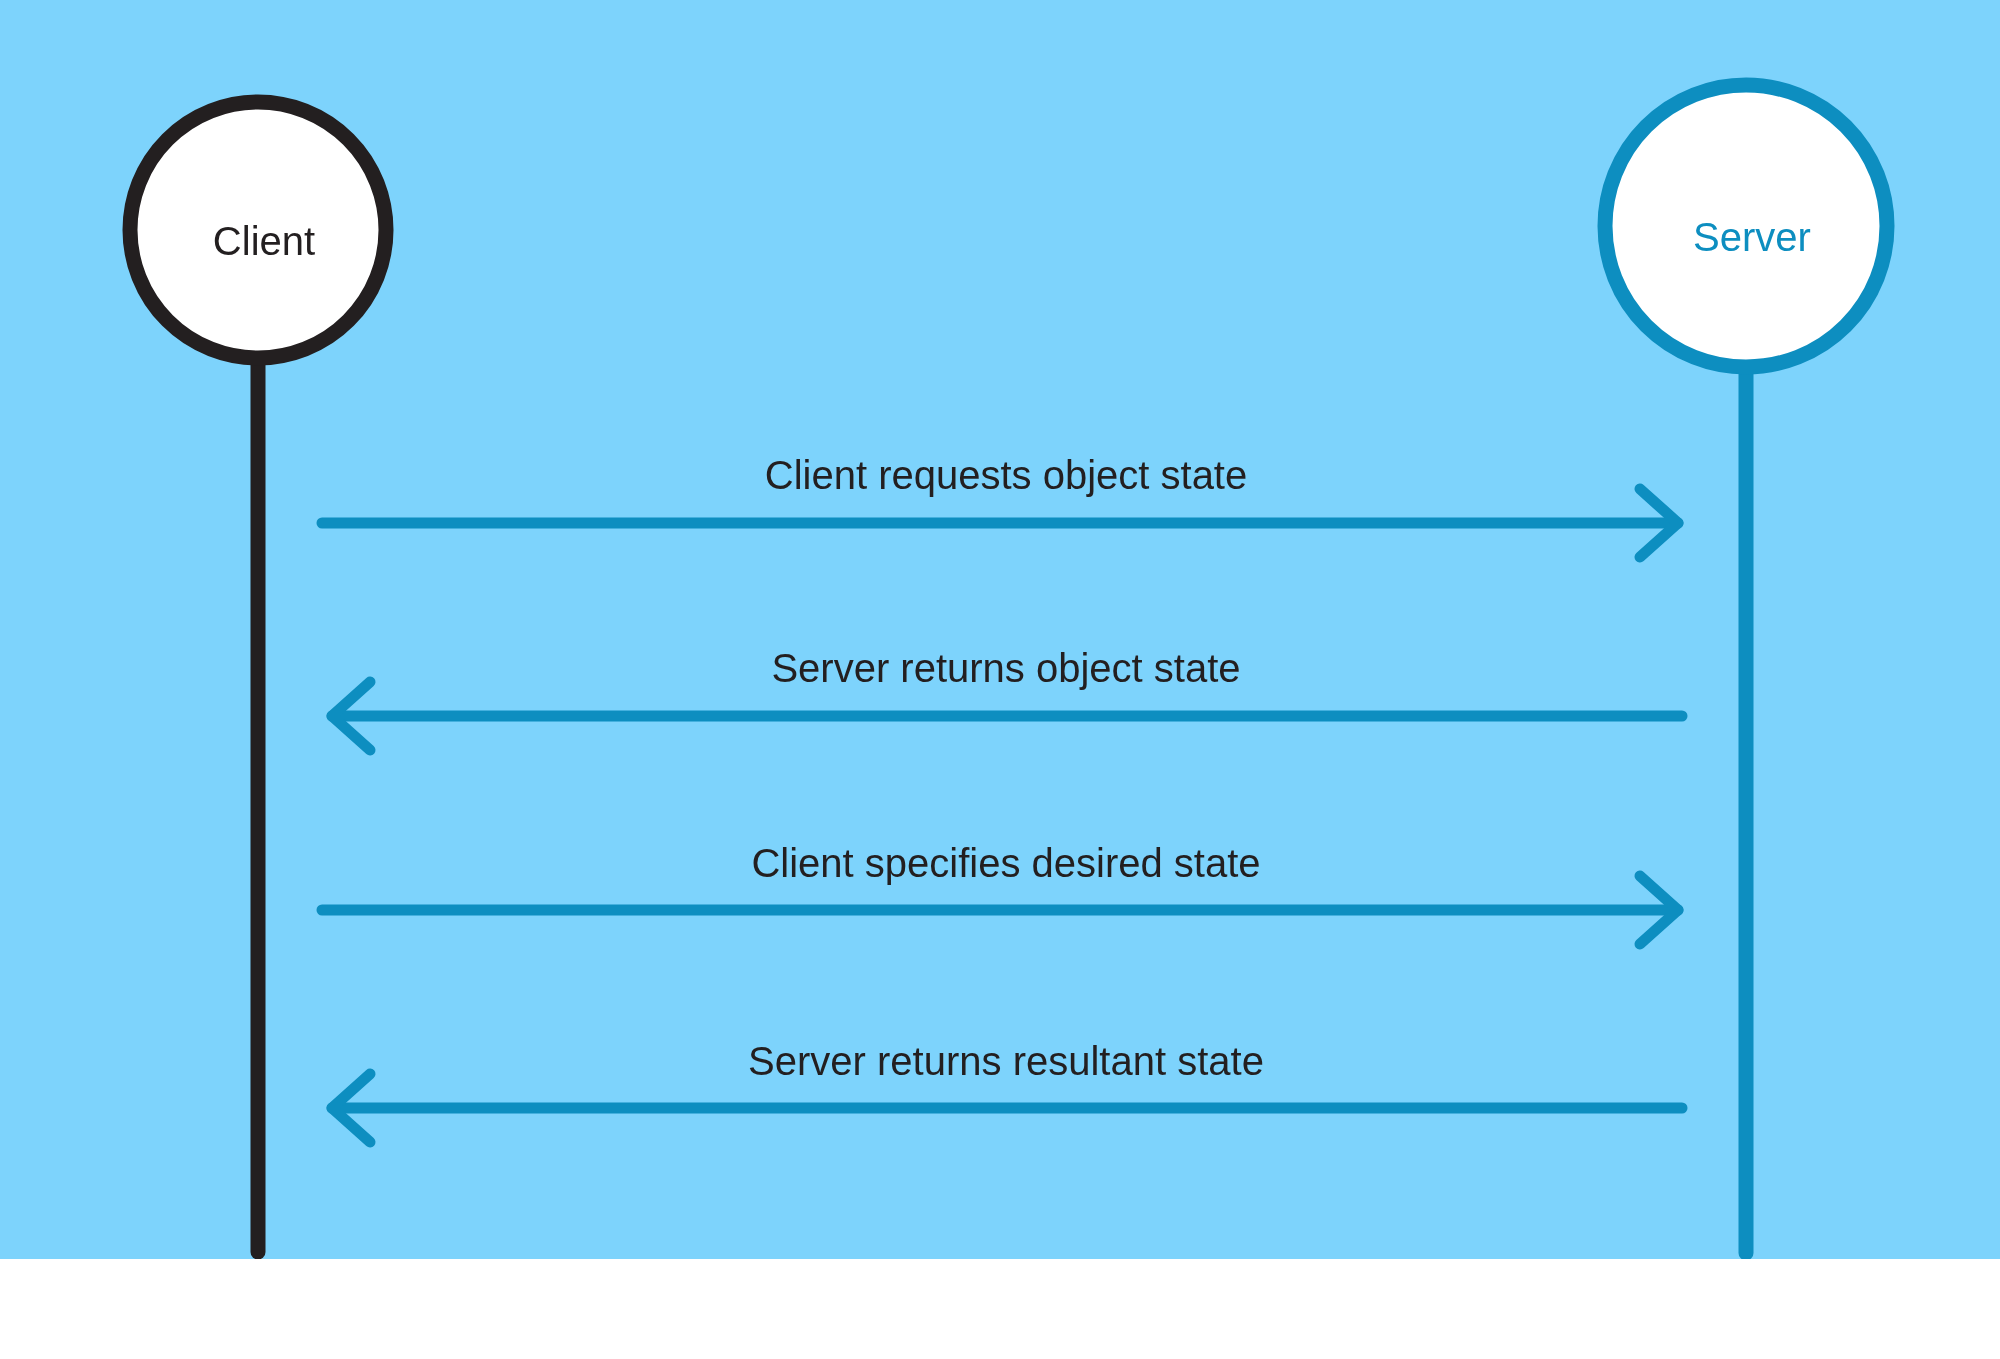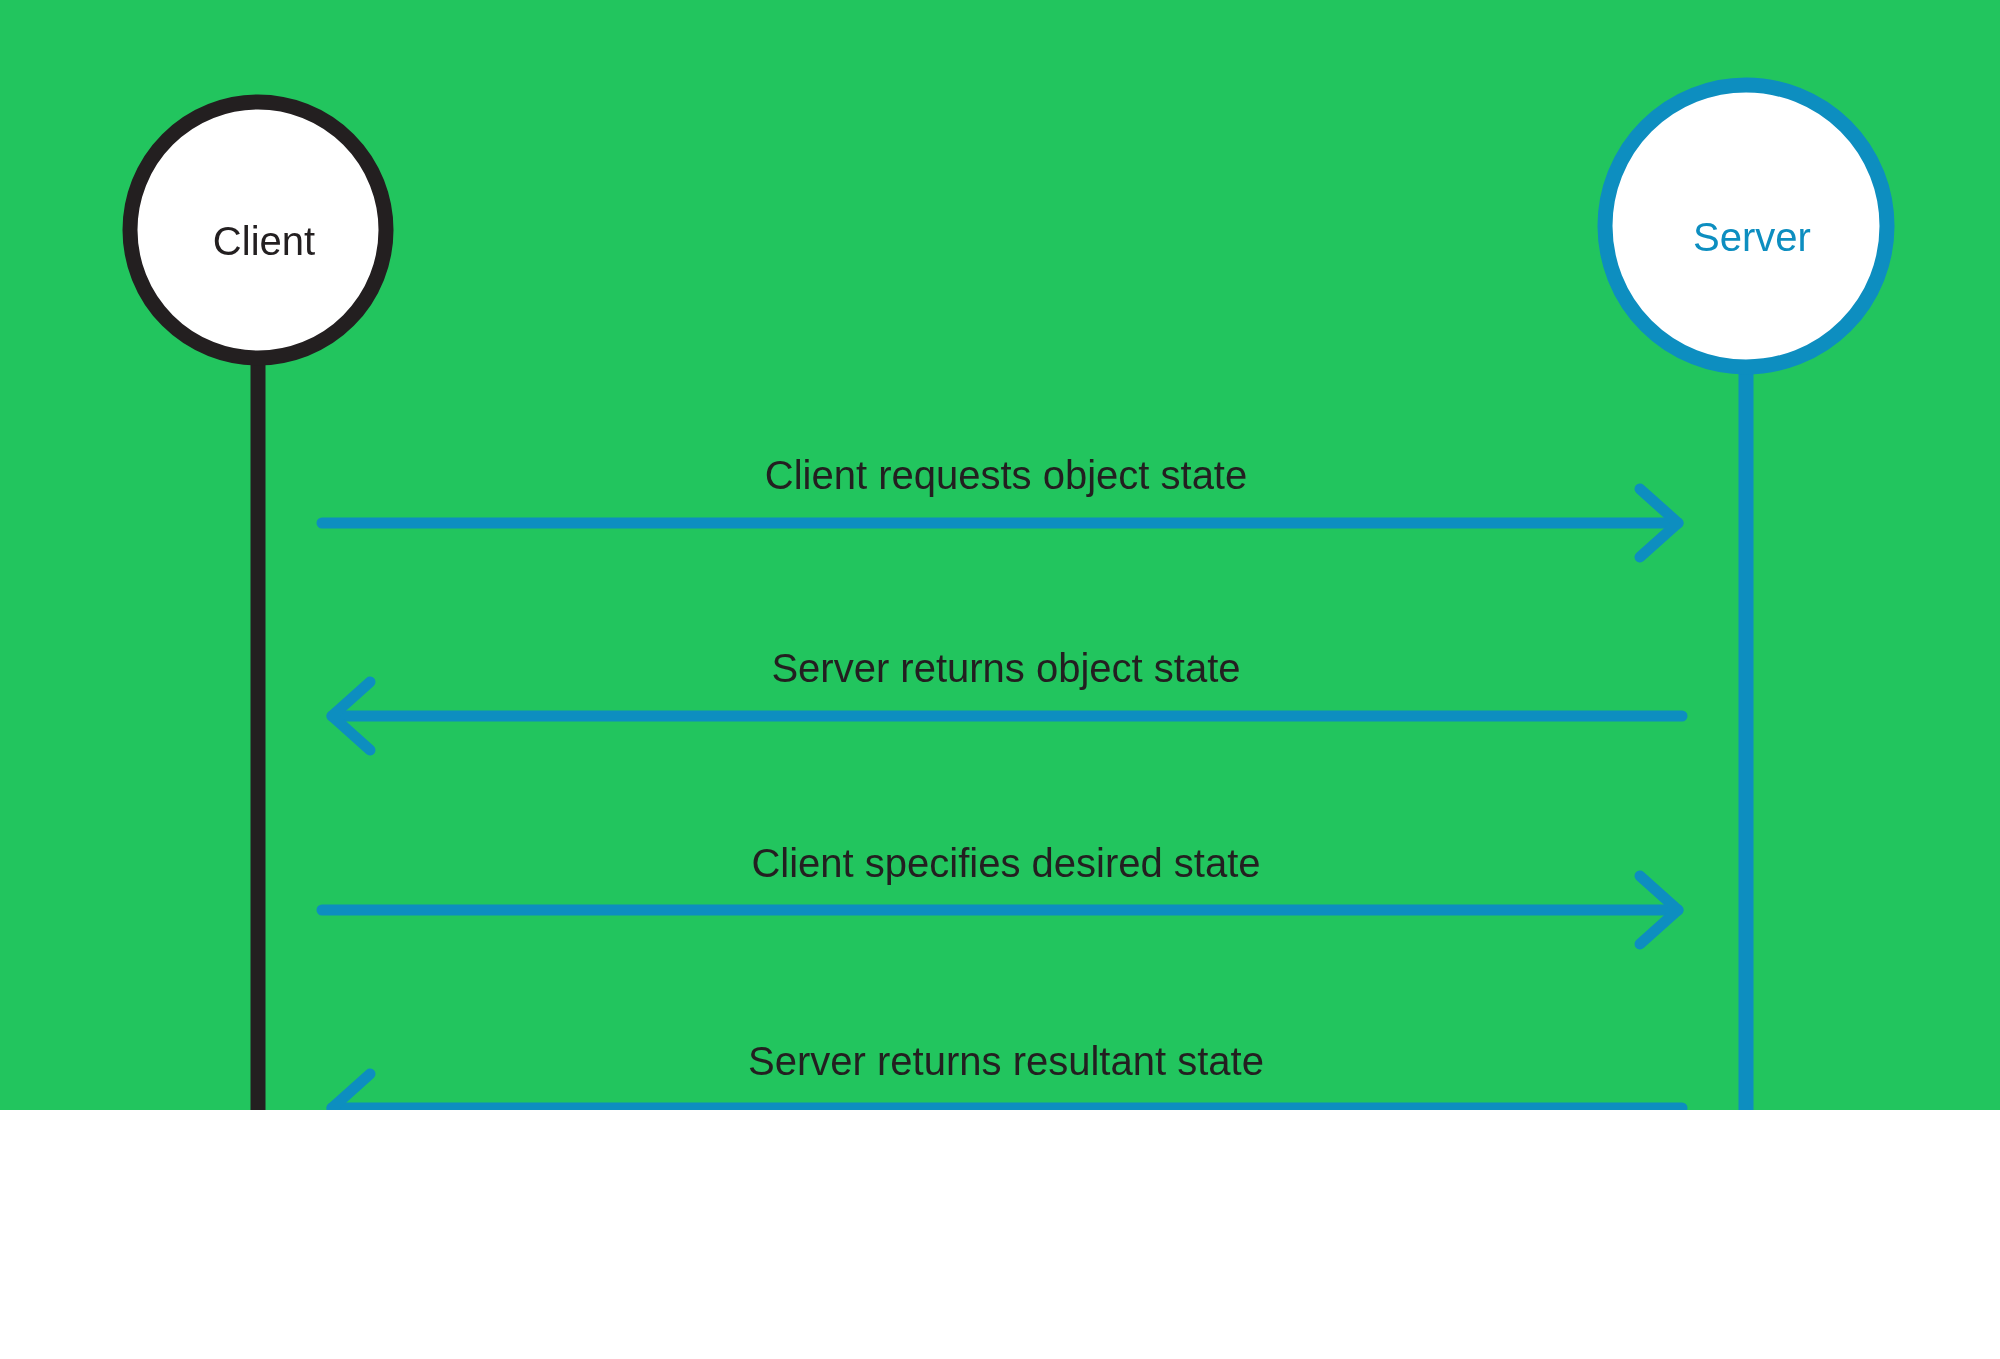--- a/index.html
+++ b/index.html
@@ -7,22 +7,22 @@
     margin: 0;
     padding: 0;
     background: #ffffff;
   }
   body {
     font-family: "Liberation Sans", "DejaVu Sans", sans-serif;
   }
   #canvas {
     position: relative;
     width: 2000px;
-    height: 1110px;
-    background: #22c55e;
+    height: 1259px;
+    background: #7dd3fc;
     overflow: hidden;
   }
   #diagram-svg {
     position: absolute;
     left: 0;
     top: 0;
     width: 2000px;
     height: 1359px;
     display: block;
   }

